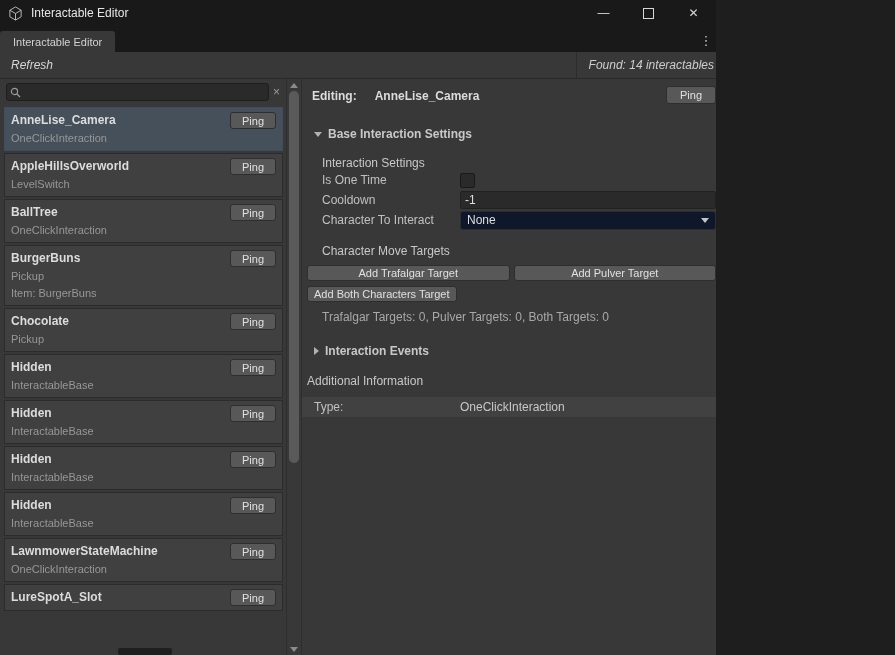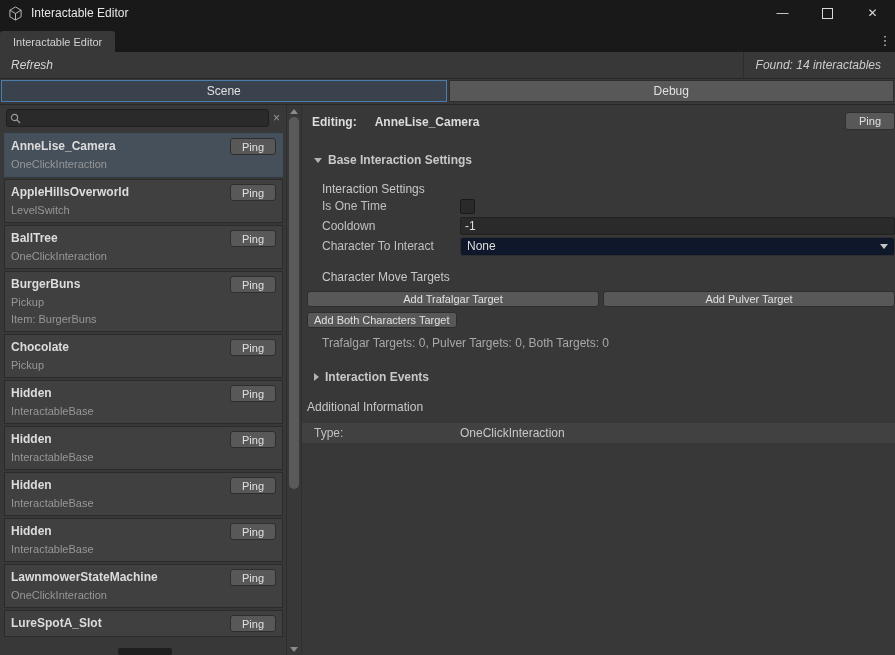--- a/index.html
+++ b/index.html
@@ -1,34 +1,34 @@
 <!DOCTYPE html>
 <html><head>
 <meta charset="utf-8">
 <style>
   html,body{margin:0;padding:0;background:#1e1e1e;}
-  .window{width:895px;height:655px;background:#383838;font-family:"Liberation Sans","DejaVu Sans",sans-serif;display:flex;flex-direction:column;overflow:hidden;position:relative;color:#dfdfdf;}
+  .window{width:716px;height:655px;background:#383838;font-family:"Liberation Sans","DejaVu Sans",sans-serif;display:flex;flex-direction:column;overflow:hidden;position:relative;color:#dfdfdf;}
 
   
   .titlebar{height:26px;background:#191919;display:flex;align-items:center;flex:0 0 auto;}
   .app-icon{width:15px;height:15px;margin-left:8px;flex:0 0 auto;}
   .title-text{margin-left:8px;font-size:12px;color:#e6e6e6;}
   .win-controls{margin-left:auto;display:flex;height:100%;}
   .win-btn{width:45px;display:flex;align-items:center;justify-content:center;color:#d8d8d8;font-size:12px;}
   .win-max-box{width:9px;height:9px;border:1px solid #d8d8d8;display:inline-block;}
 
   
   .tabstrip{height:26px;background:#191919;display:flex;align-items:flex-end;position:relative;flex:0 0 auto;}
   .doc-tab{height:21px;background:#383838;padding:0 13px;display:flex;align-items:center;font-size:11px;color:#d2d2d2;border-radius:3px 3px 0 0;}
   .kebab{position:absolute;right:3px;bottom:4px;color:#c4c4c4;font-size:13px;width:14px;text-align:center;}
 
   
   .toolbar{height:26px;background:#383838;border-bottom:1px solid #282828;display:flex;align-items:center;flex:0 0 auto;font-size:12px;font-style:italic;}
   .refresh-btn{padding:0 11px;height:100%;display:flex;align-items:center;color:#d6d6d6;cursor:default;}
-  .found-label{margin-left:auto;border-left:1px solid #2c2c2c;height:100%;display:flex;align-items:center;padding:0 14px 0 12px;color:#cdcdcd;}
+  .found-label{margin-left:auto;border-left:1px solid #2c2c2c;height:100%;display:flex;align-items:center;padding:0 2px 0 12px;color:#cdcdcd;}
 
   
   .viewtabs{height:22px;display:flex;gap:2px;padding:1px 1px 2px 1px;border-bottom:1px solid #282828;flex:0 0 auto;}
   .vtab{flex:1;display:flex;align-items:center;justify-content:center;font-size:12px;color:#e0e0e0;box-sizing:border-box;}
   .vtab-scene{background:#3a434d;border:1px solid #4a7cac;}
   .vtab-debug{background:#585858;border:1px solid #2e2e2e;}
 
   
   .content{flex:1;display:flex;min-height:0;}
   .left{width:286px;flex:0 0 auto;display:flex;flex-direction:column;min-height:0;position:relative;}
@@ -114,24 +114,20 @@
       <span>Interactable Editor</span>
     </div>
     <div class="kebab">⋮</div>
   </div>
 
   <div class="toolbar">
     <div class="refresh-btn">Refresh</div>
     <div class="found-label">Found: 14 interactables</div>
   </div>
 
-  <div class="viewtabs">
-    <div class="vtab vtab-scene">Scene</div>
-    <div class="vtab vtab-debug">Debug</div>
-  </div>
 
   <div class="content">
 
     <div class="left">
       <div class="searchrow">
         <div class="searchbox">
           <span class="mag-icon">
             <svg width="11" height="11" viewBox="0 0 11 11">
                 <circle cx="4.5" cy="4.5" r="3.1" fill="none" stroke="#9a9a9a" stroke-width="1.2"></circle>
                 <line x1="7" y1="7" x2="10" y2="10" stroke="#9a9a9a" stroke-width="1.2"></line>

